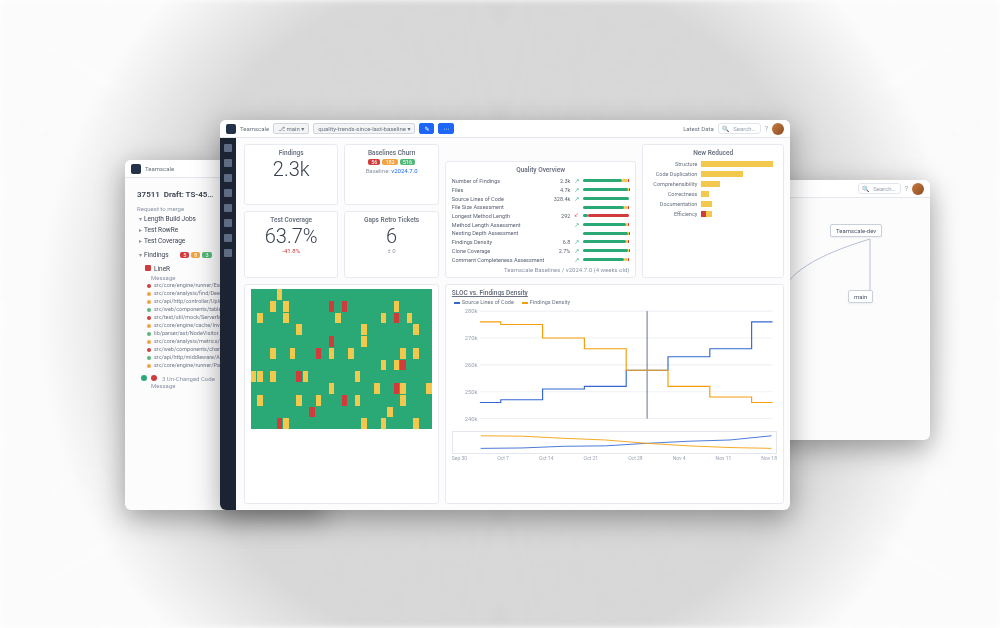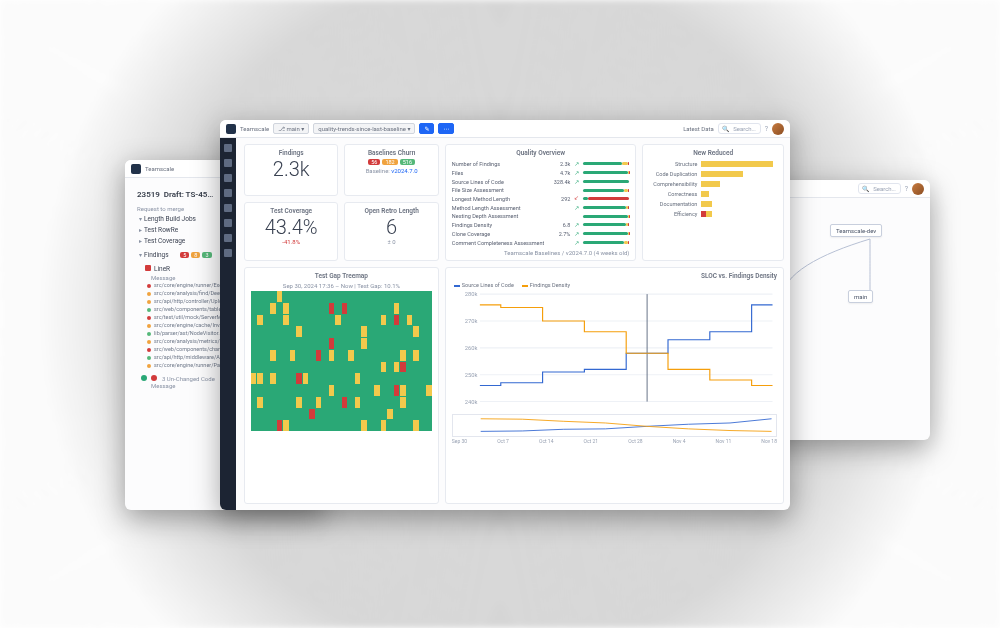--- a/index.html
+++ b/index.html
@@ -89,21 +89,21 @@
 <div class="noise"></div>
 
 <div class="card card-left">
   <div class="hdr">
     <div class="logo"></div>
     <span>Teamscale</span>
     <span class="spacer"></span>
   </div>
   <div class="left-body">
     <div class="ticket">
-      <span>23519</span>&nbsp;
+      <span>37511</span>&nbsp;
       <span>Draft: TS-45…</span>
     </div>
     <div class="muted">Request to merge</div>
 
     <div class="sect"><span class="chev">▾</span><span>Length Build Jobs</span></div>
     <div class="sect"><span class="chev">▸</span><span>Test RowRe</span></div>
     <div class="sect"><span class="chev">▸</span><span>Test Coverage</span></div>
     <div class="sect"><span class="chev">▾</span><span>Findings</span>
       <span class="row-chips" style="display:inline-flex;">
         <span class="minitag mt-r">5</span>
@@ -205,21 +205,21 @@
       <div class="tile">
         <h4>Baselines Churn</h4>
         <div class="row-chips" style="justify-content:center;margin:2px 0;">
           <span class="minitag mt-r">56</span>
           <span class="minitag mt-y">182</span>
           <span class="minitag mt-g">516</span>
         </div>
         <div class="sub"><span>Baseline:</span> <span style="color:#1e66f5">v2024.7.0</span></div>
       </div>
 
-      <div class="tile" style="grid-row:span 2;">
+      <div class="tile" style="grid-row:span 2;margin-top:17px;">
         <h4>Quality Overview</h4>
         <div id="qo-rows">
             <div class="qo-row">
               <span class="lbl">Number of Findings</span>
               <span class="val">2.3k</span>
               <span class="arrow up">↗</span>
     <span class="bar">
                 <span style="width:85%;background:#2aa876"></span>
     <span style="left:85%;width:12%;background:#f2c94c"></span>
     <span style="left:97%;width:3%;background:#d23b3b"></span>
@@ -362,35 +362,31 @@
               <span class="nb">
     <span style="width:6%;background:#d23b3b"></span>
     <span style="width:8%;background:#f2c94c"></span>
               </span>
             </div>
           </div>
       </div>
 
       <div class="tile">
         <h4>Test Coverage</h4>
-        <div class="big">43.4%</div>
+        <div class="big">63.7%</div>
         <div class="sub red">-41.8%</div>
       </div>
 
       <div class="tile">
-        <h4>Open Retro Length</h4>
+        <h4>Gaps Retro Tickets</h4>
         <div class="big">6</div>
         <div class="sub">± 0</div>
       </div>
 
       <div class="tile treemap">
-        <div class="tree-head">
-          <h4>Test Gap Treemap</h4>
-          <div class="sub">Sep 30, 2024 17:36 – Now | Test Gap: 10.1%</div>
-        </div>
         <div class="tm" id="tm">
             <span></span>
             <span></span>
             <span></span>
             <span></span>
             <span class="y"></span>
             <span></span>
             <span></span>
             <span></span>
             <span></span>
@@ -718,21 +714,21 @@
             <span></span>
             <span></span>
             <span></span>
             <span class="y"></span>
             <span></span>
             <span></span>
           </div>
       </div>
 
       <div class="tile sloc">
-        <h4 style="text-align:right;">SLOC vs. Findings Density</h4>
+        <h4 style="text-align:left;text-decoration:underline;">SLOC vs. Findings Density</h4>
         <div class="legend">
           <span><i style="background:#3368d1"></i><span>Source Lines of Code</span></span>
           <span><i style="background:#f59e0b"></i><span>Findings Density</span></span>
         </div>
         <div class="plot">
           <svg id="sloc-svg" viewBox="0 0 280 120" preserveAspectRatio="none" width="100%" height="100%">
               <line x1="24" x2="276" y1="108" y2="108" stroke="#eef1f6"></line>
               <text x="22" y="110" font-size="5" fill="#9aa3b4" text-anchor="end">240k</text>
               <line x1="24" x2="276" y1="82" y2="82" stroke="#eef1f6"></line>
               <text x="22" y="84" font-size="5" fill="#9aa3b4" text-anchor="end">250k</text>

